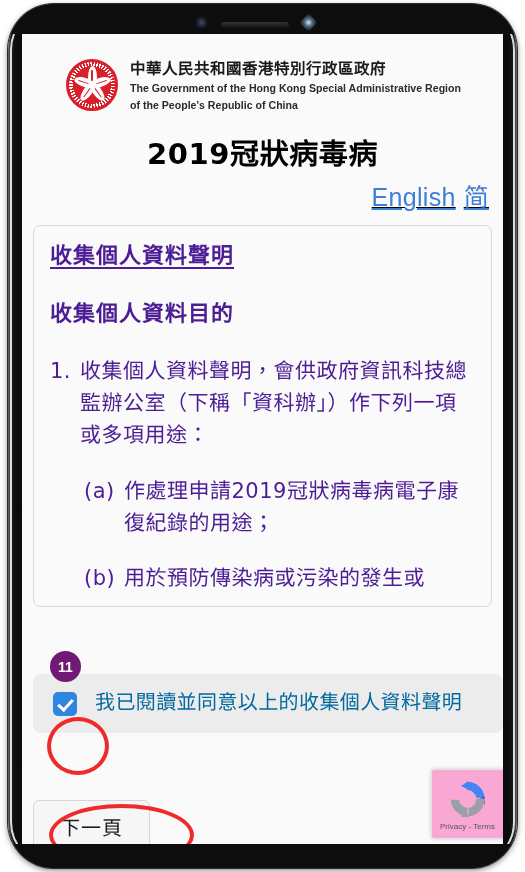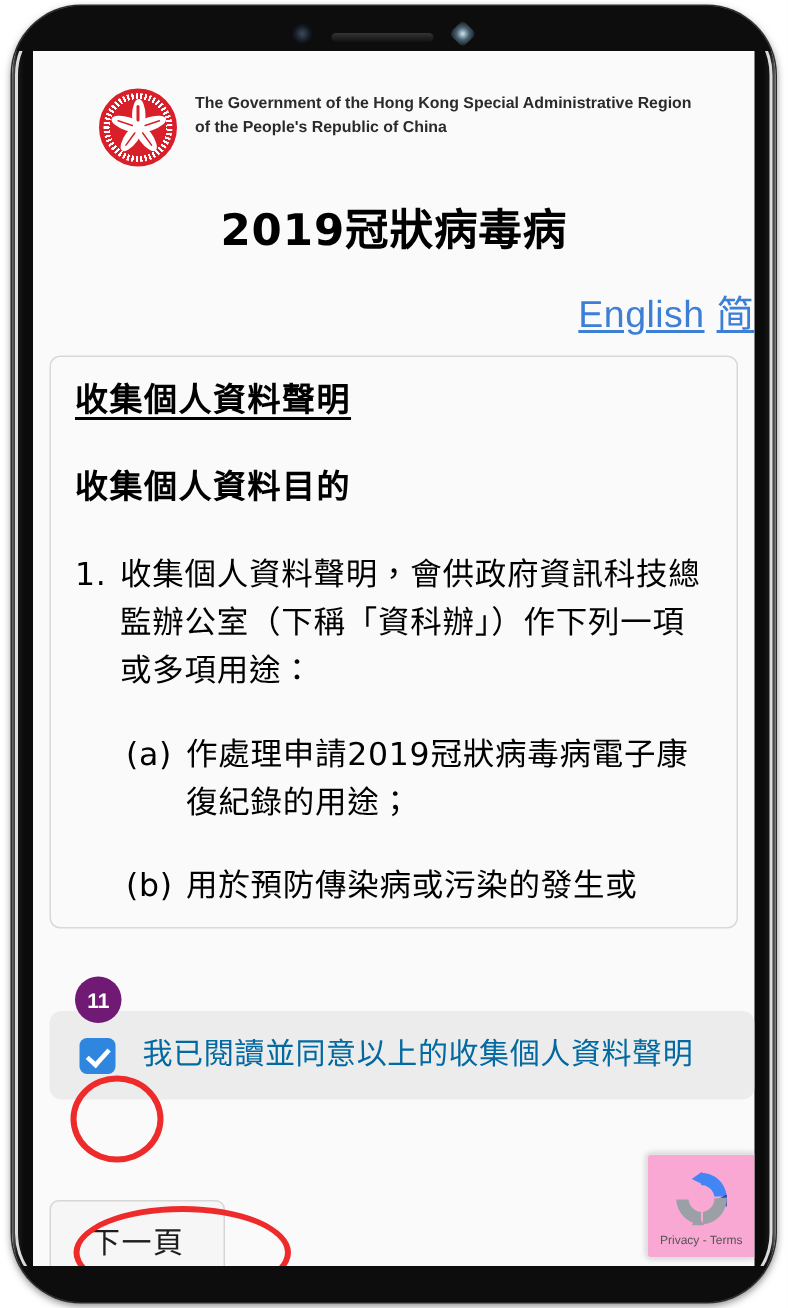--- a/index.html
+++ b/index.html
@@ -185,22 +185,24 @@
   .title-line {
     font-family: "DejaVu Sans", "Liberation Sans", sans-serif;
     font-size: 29px;
     font-weight: 700;
     color: #000000;
     line-height: 1.42;
     letter-spacing: .6px;
   }
   .lang-row {
     text-align: right;
-    margin-top: 15px;
+    padding-right: 14px;
+    margin-top: 2px;
     font-size: 0;
+    text-decoration: underline;
   }
   .lang-link {
     font-family: "Liberation Sans", "DejaVu Sans", sans-serif;
     font-size: 25px;
     color: #3d7fd4;
     text-decoration: underline;
     cursor: pointer;
     letter-spacing: .3px;
   }
   .lang-link + .lang-link { margin-left: 8px; }
@@ -212,21 +214,21 @@
     border: 1px solid #d8d8d8;
     border-radius: 7px;
     background: #fafafa;
     overflow: hidden;
     position: relative;
     box-sizing: border-box;
   }
   .statement-inner {
     padding: 14px 16px 0 16px;
     font-family: "DejaVu Sans", "Liberation Sans", sans-serif;
-    color: #000000;
+    color: #4c1d95;
   }
   .st-heading-underline {
     font-size: 22px;
     font-weight: 700;
     text-decoration: underline;
     text-underline-offset: 4px;
     line-height: 1.45;
     letter-spacing: 1px;
   }
   .st-heading {
@@ -418,20 +420,21 @@
         <div class="emblem-disc"></div>
         <div class="emblem-dots"></div>
         <div class="emblem-ring"></div>
         <div class="petal p1"></div>
         <div class="petal p2"></div>
         <div class="petal p3"></div>
         <div class="petal p4"></div>
         <div class="petal p5"></div>
       </div>
       <div class="gov-text">
+        <div class="gov-zh">中華人民共和國香港特別行政區政府</div>
         <div class="gov-en">The Government of the Hong Kong Special Administrative Region</div>
         <div class="gov-en">of the People's Republic of China</div>
       </div>
     </div>
 
     <div class="titles">
       <div class="title-line">2019冠狀病毒病</div>
     </div>
 
     <div class="lang-row">

